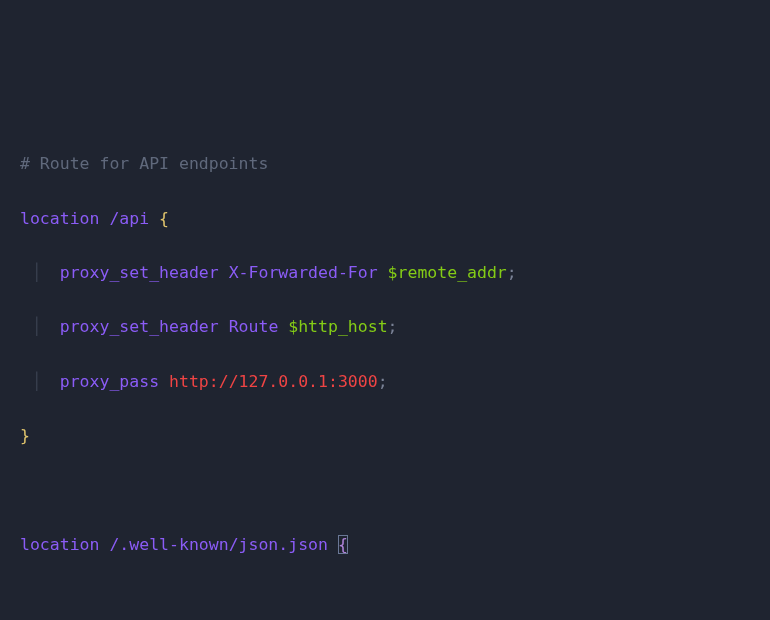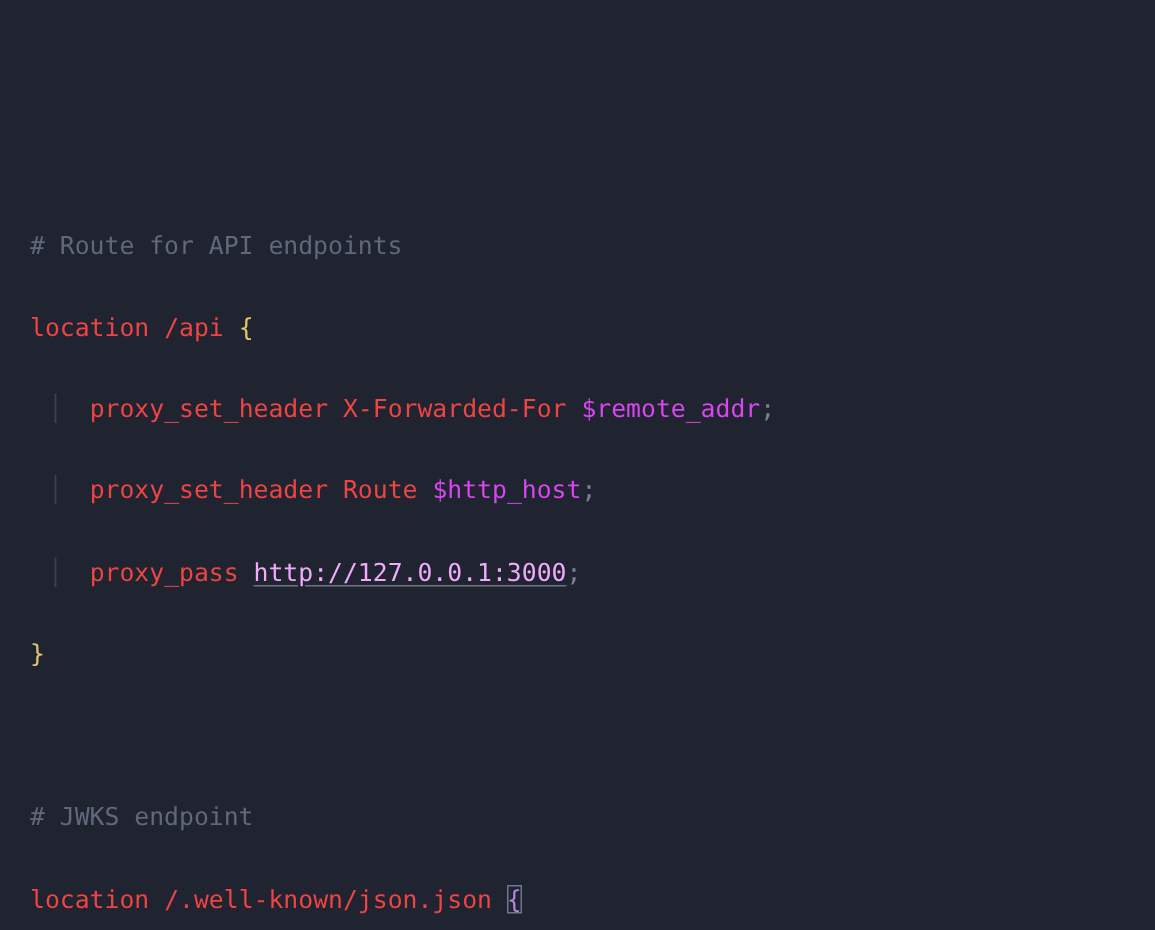--- a/index.html
+++ b/index.html
@@ -19,45 +19,44 @@
   }
   .line .guide {
     position: absolute;
     left: 32px;
     top: 0;
     bottom: 0;
     color: #3a4050;
     user-select: none;
   }
   .tok-comment { color: #60697c; }
-  .tok-kw { color: #ef4444; }
+  .tok-kw { color: #8b5cf6; }
   .tok-brace-y { color: #e0c46c; }
   .tok-brace-p { color: #b084d9; }
   .tok-semi { color: #7a8296; }
-  .tok-var { color: #d946ef; }
-  .tok-url { color: #f0abfc; text-decoration: underline; text-decoration-color: #6d7380; text-underline-offset: 3px; }
+  .tok-var { color: #84cc16; }
+  .tok-url { color: #ef4444; text-decoration-color: #6d7380; text-underline-offset: 3px; }
   .bracket-box {
     outline: 1px solid #6a7896;
     outline-offset: -1px;
   }
 </style>
 </head>
 <body>
 
 
 
 <div>
 <div class="line"><span class="tok-comment"># Route for API endpoints</span></div>
 <div class="line"><span class="tok-kw">location</span> <span class="tok-kw">/api</span> <span class="tok-brace-y">{</span></div>
 <div class="line"><span class="guide">│</span>    <span class="tok-kw">proxy_set_header</span> <span class="tok-kw">X-Forwarded-For</span> <span class="tok-var">$remote_addr</span><span class="tok-semi">;</span></div>
 <div class="line"><span class="guide">│</span>    <span class="tok-kw">proxy_set_header</span> <span class="tok-kw">Route</span> <span class="tok-var">$http_host</span><span class="tok-semi">;</span></div>
 <div class="line"><span class="guide">│</span>    <span class="tok-kw">proxy_pass</span> <span class="tok-url">http://127.0.0.1:3000</span><span class="tok-semi">;</span></div>
 <div class="line"><span class="tok-brace-y">}</span></div>
 <div class="line"> </div>
-<div class="line"><span class="tok-comment"># JWKS endpoint</span></div>
 <div class="line"><span class="tok-kw">location</span> <span class="tok-kw">/.well-known/json.json</span> <span class="tok-brace-p bracket-box">{</span></div>
 
 
 
 
 
 
 
 
 

